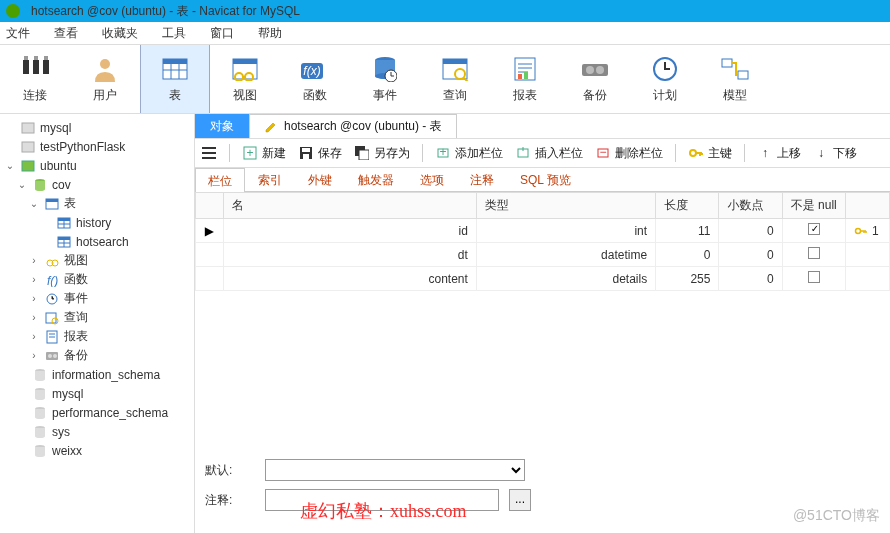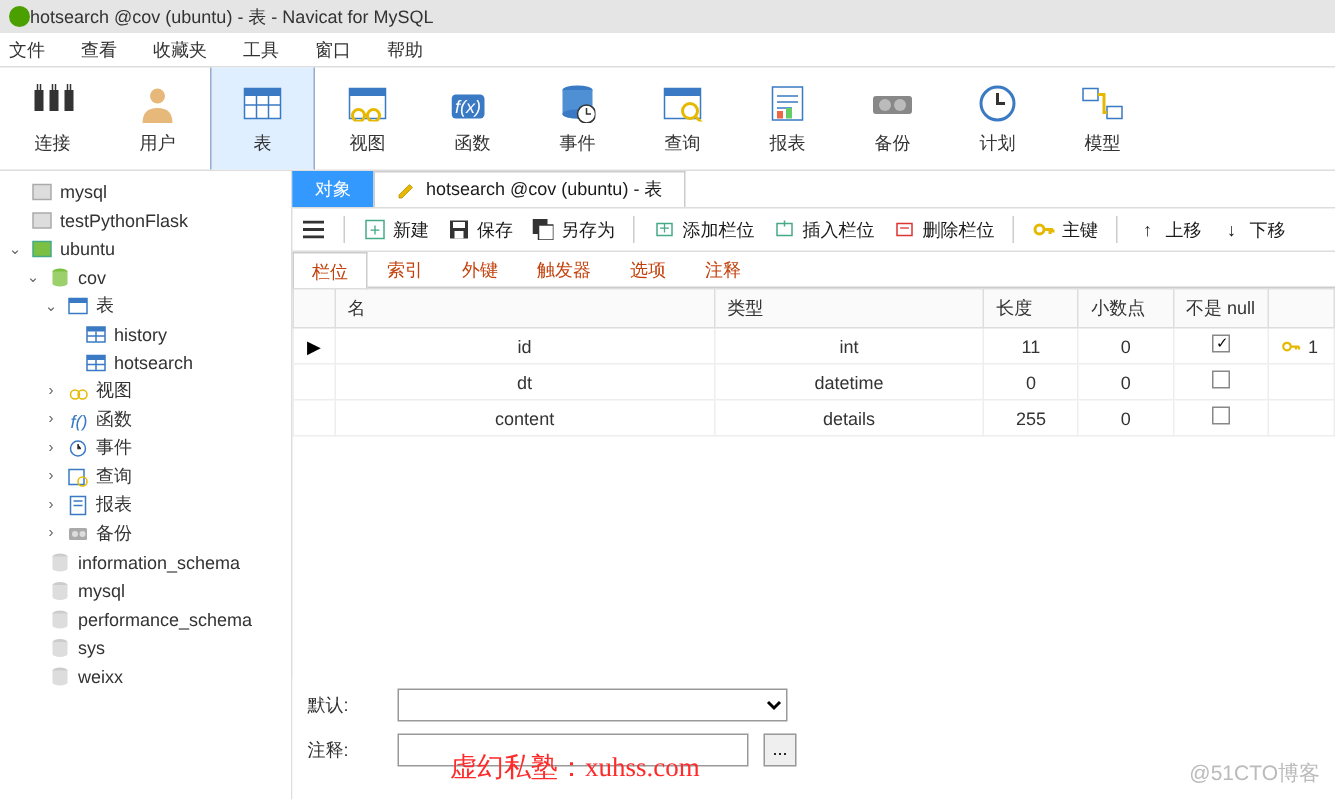--- a/index.html
+++ b/index.html
@@ -1,18 +1,18 @@
 <!DOCTYPE html>
 <html><head>
 <meta charset="utf-8">
 <style>
 * { margin: 0; padding: 0; box-sizing: border-box; font-family: "Microsoft YaHei", "Segoe UI", sans-serif; font-size: 12px; }
 body { background: #fff; width: 890px; height: 533px; overflow: hidden; position: relative; }
 
-.titlebar { height: 22px; background: #e5e5e5; display: flex; align-items: center; padding: 2px 6px; gap: 0; }
+.titlebar { height: 22px; background: #0ea5e9; display: flex; align-items: center; padding: 2px 6px; gap: 11px; }
 .titlebar .app-icon { width: 14px; height: 14px; background: #4BA000; border-radius: 50%; }
 .titlebar .title { color: #333; }
 
 .menubar { height: 22px; display: flex; align-items: center; padding: 0 6px; gap: 24px; color: #333; }
 .menubar span { cursor: default; }
 
 .toolbar-main { height: 70px; display: flex; border-top: 1px solid #ddd; border-bottom: 1px solid #ddd; }
 .toolbar-main .tb-btn { width: 70px; display: flex; flex-direction: column; align-items: center; justify-content: center; gap: 4px; cursor: pointer; }
 .toolbar-main .tb-btn.active { background: #DFEFFF; border-left: 1px solid #9ac; border-right: 1px solid #9ac; }
 .toolbar-main .tb-btn .lbl { color: #333; }
@@ -37,21 +37,21 @@
 .ab-item { display: flex; align-items: center; gap: 4px; color: #1a1a1a; cursor: pointer; }
 .ab-item .ic { width: 16px; height: 16px; display: flex; align-items: center; justify-content: center; }
 
 .subtabs { height: 24px; display: flex; align-items: center; border-bottom: 1px solid #ccc; }
 .subtabs .stab { padding: 4px 12px; border: 1px solid transparent; border-bottom: none; color: #c2410c; cursor: pointer; }
 .subtabs .stab.active { border-color: #ccc; background: #fff; position: relative; top: 1px; }
 
 .grid { flex: 1; position: relative; }
 .grid table { width: 100%; border-collapse: collapse; }
 .grid th { text-align: left; font-weight: normal; padding: 4px 8px; border: 1px solid #ddd; background: #fafafa; color: #333; }
-.grid td { text-align: center; padding: 4px 8px; border: 1px solid #eee; color: #333; height: 22px; }
+.grid td { text-align: right; padding: 4px 8px; border: 1px solid #eee; color: #333; height: 22px; }
 .grid .rowmark { width: 14px; text-align: center; color: #000; }
 .grid .chk { width: 12px; height: 12px; border: 1px solid #888; display: inline-block; }
 .grid .chk.checked::after { content: "✓"; font-size: 10px; position: relative; top: -3px; left: 1px; color: #000; }
 .keycol { display: flex; align-items: center; gap: 4px; }
 
 .bottombar { position: absolute; bottom: 0; left: 195px; right: 0; padding: 8px 10px 14px 10px; background: #fff; }
 .bottombar .row { display: flex; align-items: center; margin-bottom: 8px; gap: 10px; }
 .bottombar label { width: 50px; color: #333; }
 .bottombar select, .bottombar input { border: 1px solid #999; height: 22px; padding: 0 4px; }
 .bottombar select { width: 260px; background: #fff; }
@@ -481,20 +481,21 @@
         </span>
     </div>
 
     <div class="subtabs" id="subtabs">
         <div class="stab active">栏位</div>
         <div class="stab">索引</div>
         <div class="stab">外键</div>
         <div class="stab">触发器</div>
         <div class="stab">选项</div>
         <div class="stab">注释</div>
+        <div class="stab">SQL 预览</div>
       </div>
 
     <div class="grid">
       <table>
         <thead>
           <tr>
             <th class="rowmark"></th>
             <th style="width:240px">名</th>
             <th style="width:170px">类型</th>
             <th style="width:60px">长度</th>

